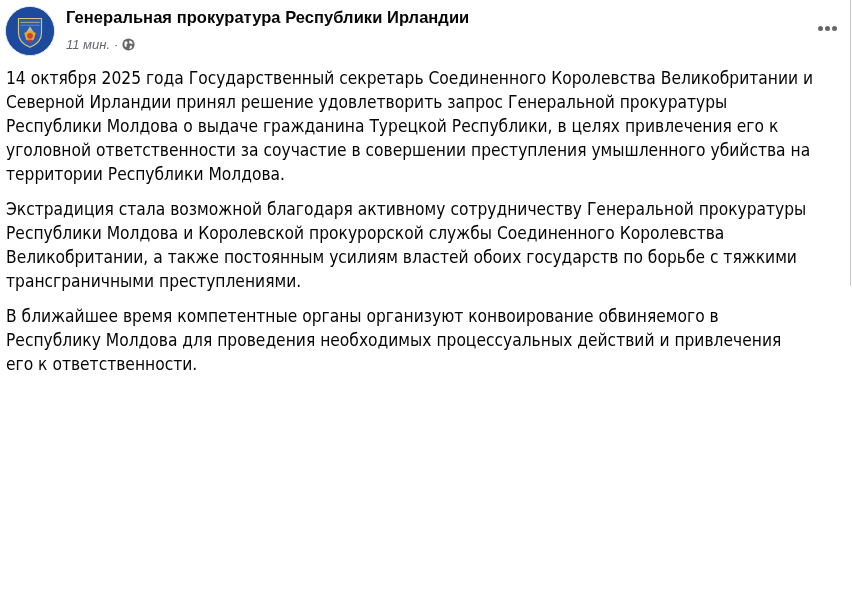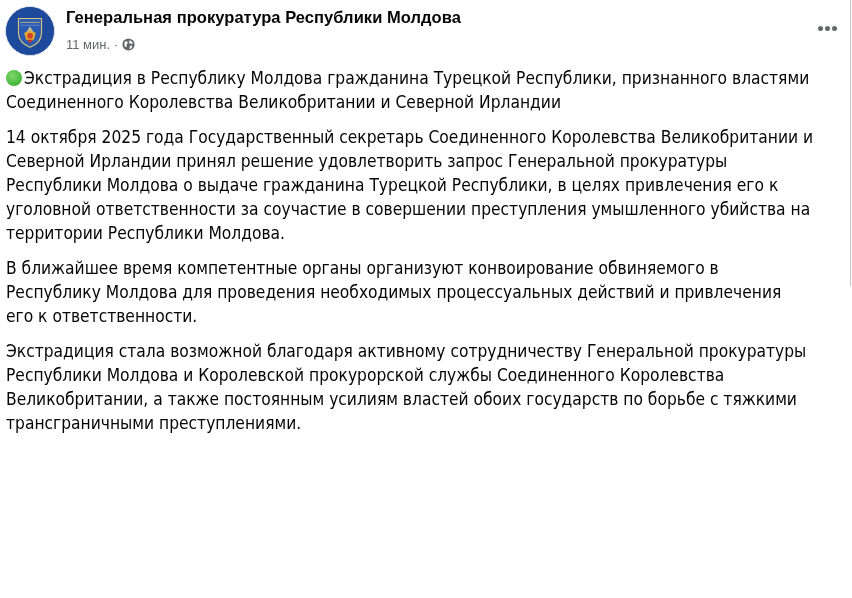--- a/index.html
+++ b/index.html
@@ -60,20 +60,21 @@
     .meta {
       position: absolute;
       left: 66px;
       top: 34px;
       height: 20px;
       display: flex;
       align-items: center;
       font-size: 13px;
       color: #65676b;
       white-space: nowrap;
+      font-style: italic;
     }
     .meta .time { cursor: pointer; }
     .meta .dot { margin: 0 4px; }
     .globe-icon {
       width: 13px;
       height: 13px;
       display: inline-block;
     }
     .more-button {
       position: absolute;
@@ -144,21 +145,21 @@
         <line x1="15" y1="16" x2="35" y2="16" stroke="#d9c27a" stroke-width="0.8"></line>
         <line x1="15" y1="19" x2="35" y2="19" stroke="#8fa8d8" stroke-width="0.6"></line>
 
         <path d="M25 20 L20 28 L30 28 Z" fill="#e8d28a" opacity="0.8"></path>
 
         <path d="M19 27 Q25 23 31 27 L29 34 Q25 37 21 34 Z" fill="#e3a82e"></path>
         <circle cx="25" cy="30" r="3" fill="#d0402a"></circle>
         <path d="M22 34 L28 34 L25 38 Z" fill="#c0392b"></path>
       </svg>
     </div>
-    <div class="page-name">Генеральная прокуратура Республики Молдова</div>
+    <div class="page-name">Генеральная прокуратура Республики Ирландии</div>
     <div class="meta">
       <span class="time">11 мин.</span>
       <span class="dot">·</span>
       <span class="globe-icon">
         <svg viewBox="0 0 16 16" width="13" height="13">
           <circle cx="8" cy="8" r="7.5" fill="#65676b"></circle>
           <path d="M3.5 4.5 Q5 3.5 6.5 4.5 L7 6.5 L5.5 8 L6 10 L4.5 11.5 Q2.5 9.5 3 7 Z" fill="#ffffff"></path>
           <path d="M9.5 2.8 Q12.5 3.8 13.5 7 L12 7.5 L10.5 6.5 L9 7 L8.8 5 Z" fill="#ffffff"></path>
           <path d="M10 9.5 L12.5 9.5 L12 12 Q10.5 13.5 9 13.5 L9.5 11.5 Z" fill="#ffffff"></path>
         </svg>
@@ -168,35 +169,31 @@
       <span class="dot-icon"></span>
       <span class="dot-icon"></span>
       <span class="dot-icon"></span>
     </div>
   </div>
 
   <div class="right-border"></div>
 
   <div class="content">
     <p>
-      <span class="line" style="transform: scaleX(0.9976); transform-origin: left center;"><span class="green-circle-icon"></span><span>Экстрадиция в Республику Молдова гражданина Турецкой Республики, признанного властями</span></span>
-      <span class="line" style="transform: scaleX(0.9976); transform-origin: left center;">Соединенного Королевства Великобритании и Северной Ирландии</span>
-    </p>
-    <p>
       <span class="line" style="transform: scaleX(0.9976); transform-origin: left center;">14 октября 2025 года Государственный секретарь Соединенного Королевства Великобритании и</span>
       <span class="line" style="transform: scaleX(0.9976); transform-origin: left center;">Северной Ирландии принял решение удовлетворить запрос Генеральной прокуратуры</span>
       <span class="line" style="transform: scaleX(0.9976); transform-origin: left center;">Республики Молдова о выдаче гражданина Турецкой Республики, в целях привлечения его к</span>
       <span class="line" style="transform: scaleX(0.9976); transform-origin: left center;">уголовной ответственности за соучастие в совершении преступления умышленного убийства на</span>
       <span class="line" style="transform: scaleX(0.9976); transform-origin: left center;">территории Республики Молдова.</span>
     </p>
     <p>
-      <span class="line" style="transform: scaleX(0.9976); transform-origin: left center;">В ближайшее время компетентные органы организуют конвоирование обвиняемого в</span>
-      <span class="line" style="transform: scaleX(0.9976); transform-origin: left center;">Республику Молдова для проведения необходимых процессуальных действий и привлечения</span>
-      <span class="line" style="transform: scaleX(0.9976); transform-origin: left center;">его к ответственности.</span>
-    </p>
-    <p>
       <span class="line" style="transform: scaleX(0.9976); transform-origin: left center;">Экстрадиция стала возможной благодаря активному сотрудничеству Генеральной прокуратуры</span>
       <span class="line" style="transform: scaleX(0.9976); transform-origin: left center;">Республики Молдова и Королевской прокурорской службы Соединенного Королевства</span>
       <span class="line" style="transform: scaleX(0.9976); transform-origin: left center;">Великобритании, а также постоянным усилиям властей обоих государств по борьбе с тяжкими</span>
       <span class="line" style="transform: scaleX(0.9976); transform-origin: left center;">трансграничными преступлениями.</span>
     </p>
+    <p>
+      <span class="line" style="transform: scaleX(0.9976); transform-origin: left center;">В ближайшее время компетентные органы организуют конвоирование обвиняемого в</span>
+      <span class="line" style="transform: scaleX(0.9976); transform-origin: left center;">Республику Молдова для проведения необходимых процессуальных действий и привлечения</span>
+      <span class="line" style="transform: scaleX(0.9976); transform-origin: left center;">его к ответственности.</span>
+    </p>
   </div>
 </div>
 
 </body></html>

